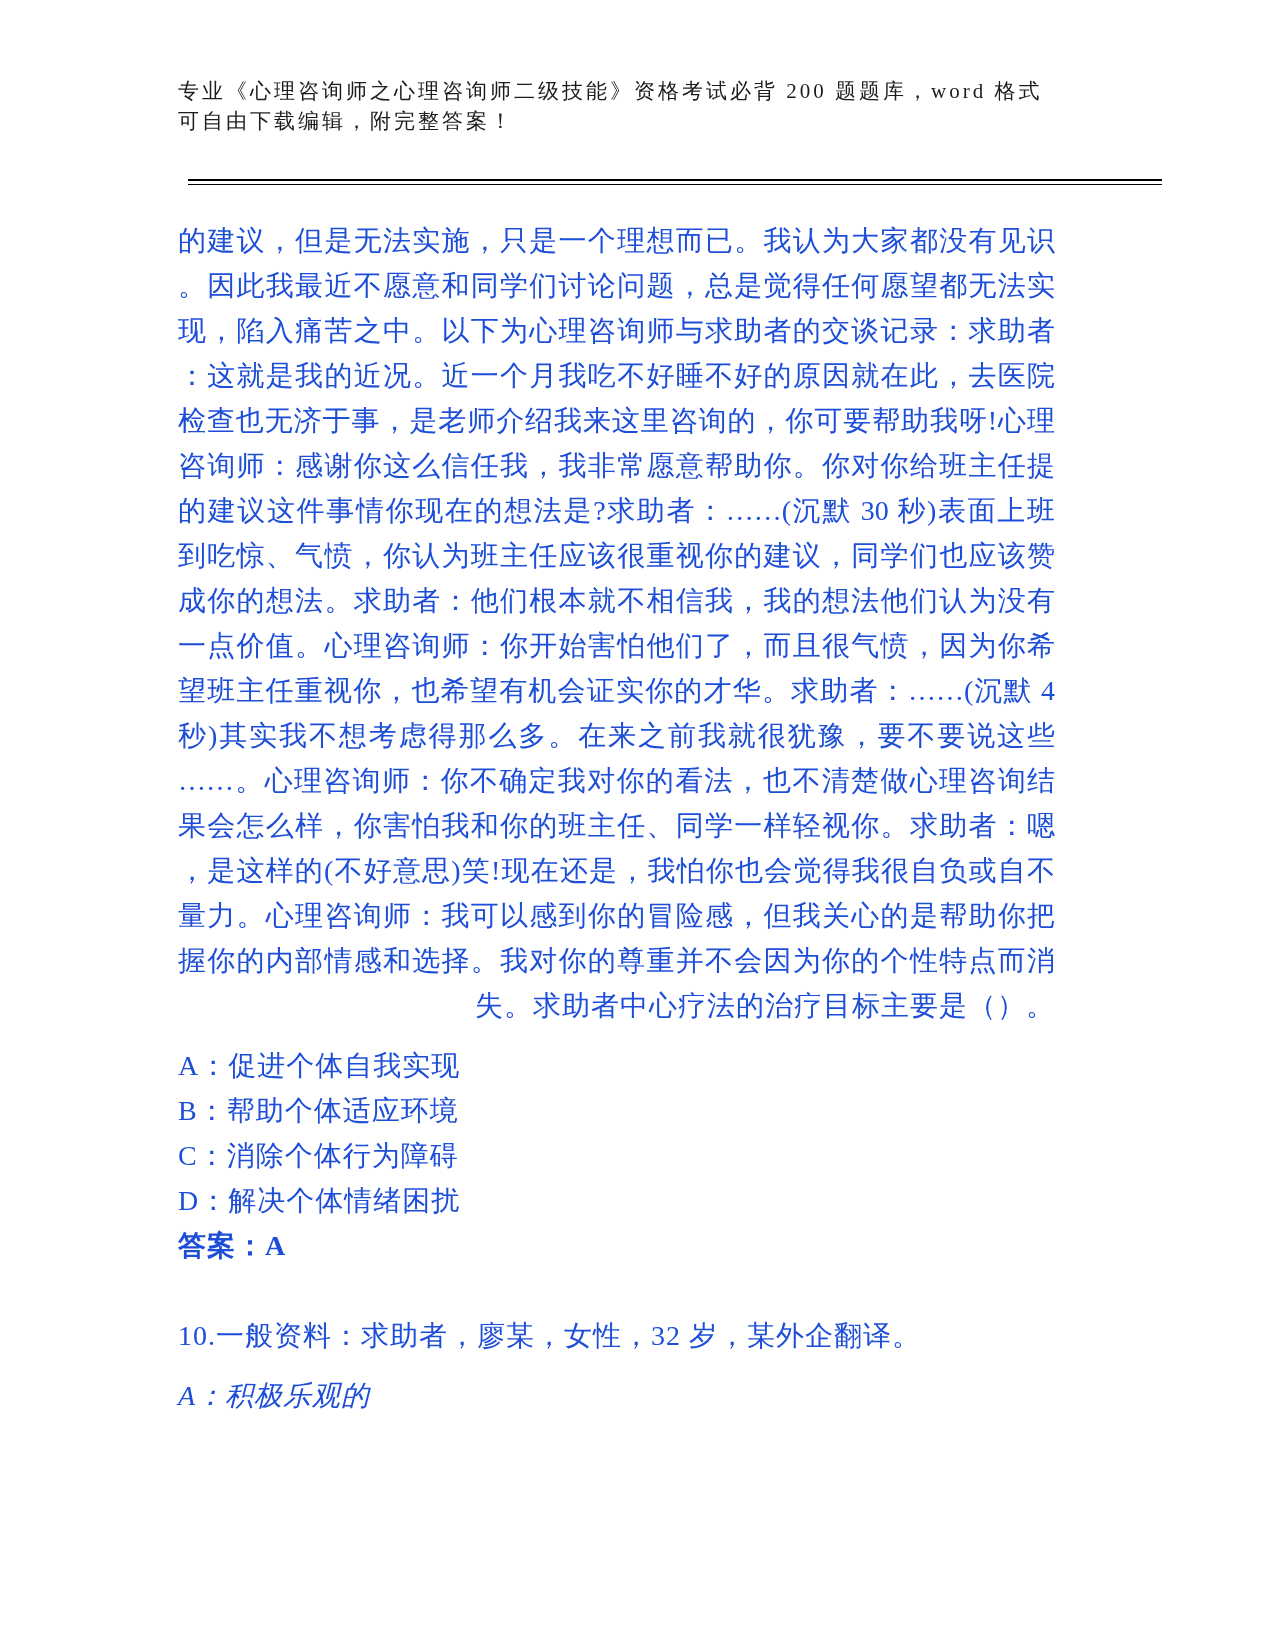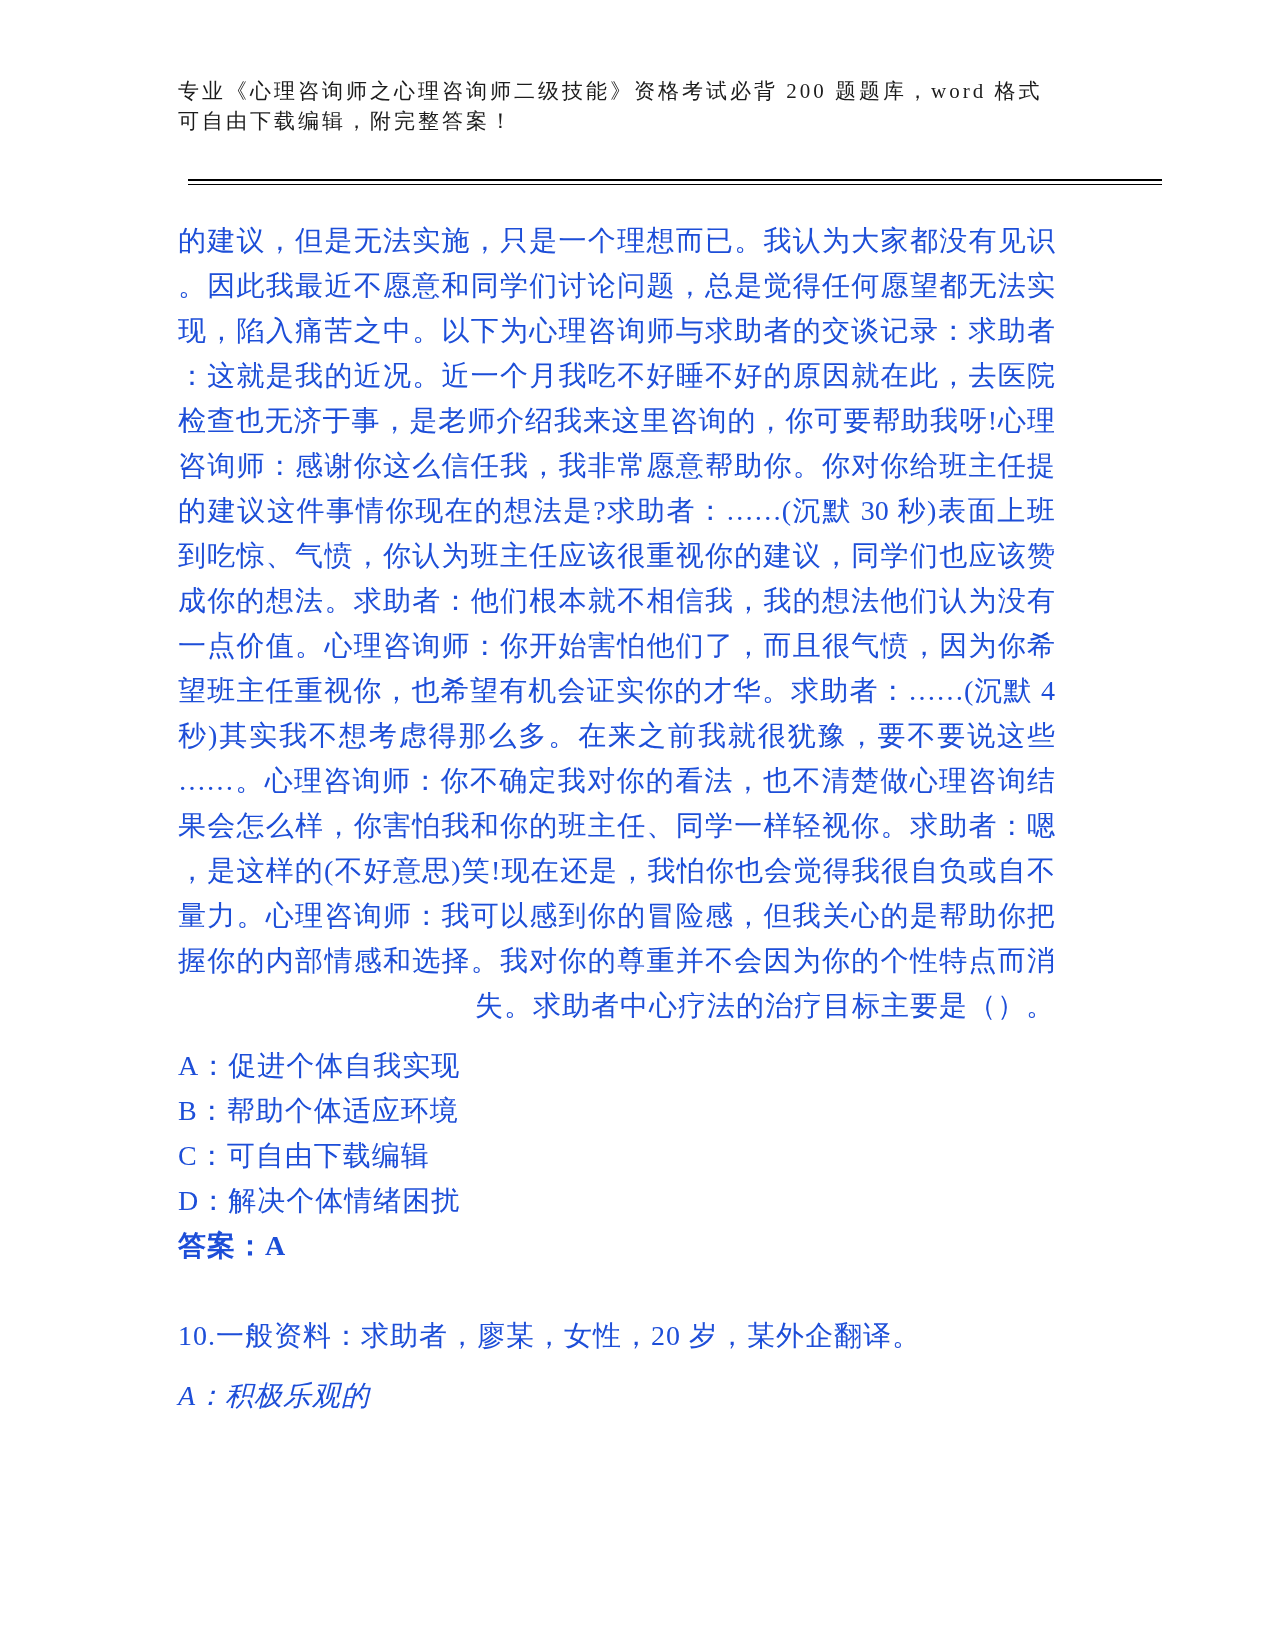--- a/index.html
+++ b/index.html
@@ -106,24 +106,24 @@
     <div class="jline">……。心理咨询师：你不确定我对你的看法，也不清楚做心理咨询结</div>
     <div class="jline">果会怎么样，你害怕我和你的班主任、同学一样轻视你。求助者：嗯</div>
     <div class="jline">，是这样的(不好意思)笑!现在还是，我怕你也会觉得我很自负或自不</div>
     <div class="jline">量力。心理咨询师：我可以感到你的冒险感，但我关心的是帮助你把</div>
     <div class="jline">握你的内部情感和选择。我对你的尊重并不会因为你的个性特点而消</div>
     <div class="pline">失。求助者中心疗法的治疗目标主要是（）。</div>
 
     <div class="options">
       <div class="option-line">A：促进个体自我实现</div>
       <div class="option-line">B：帮助个体适应环境</div>
-      <div class="option-line">C：可自由下载编辑</div>
+      <div class="option-line">C：消除个体行为障碍</div>
       <div class="option-line">D：解决个体情绪困扰</div>
     </div>
 
     <div class="answer-line">答案：A</div>
 
-    <div class="q10-intro">10.一般资料：求助者，廖某，女性，20 岁，某外企翻译。</div>
+    <div class="q10-intro">10.一般资料：求助者，廖某，女性，32 岁，某外企翻译。</div>
     <div class="q10-option">A：积极乐观的</div>
 
   </div>
 
 </div>
 
 </body></html>

